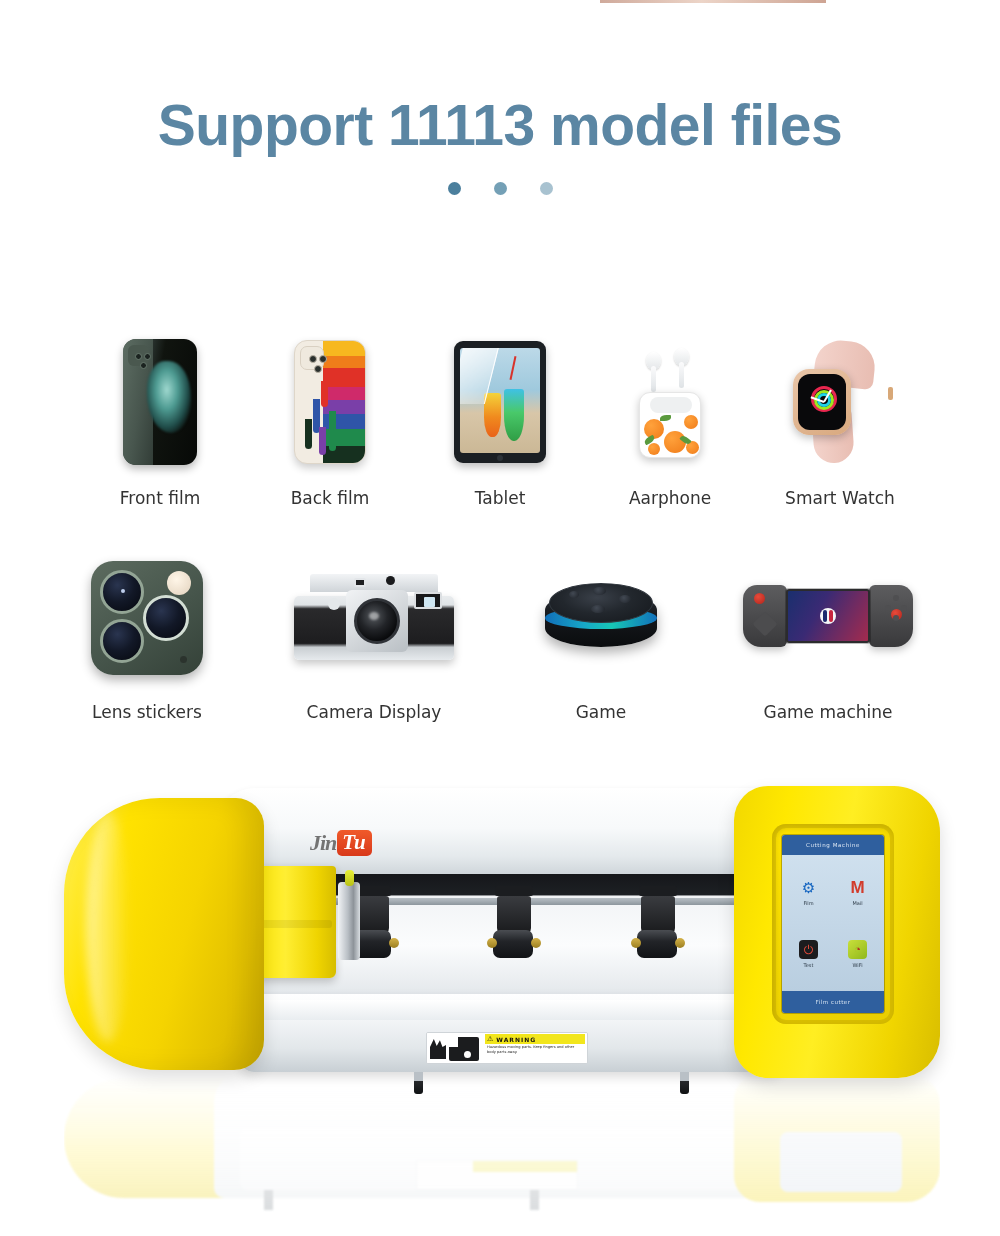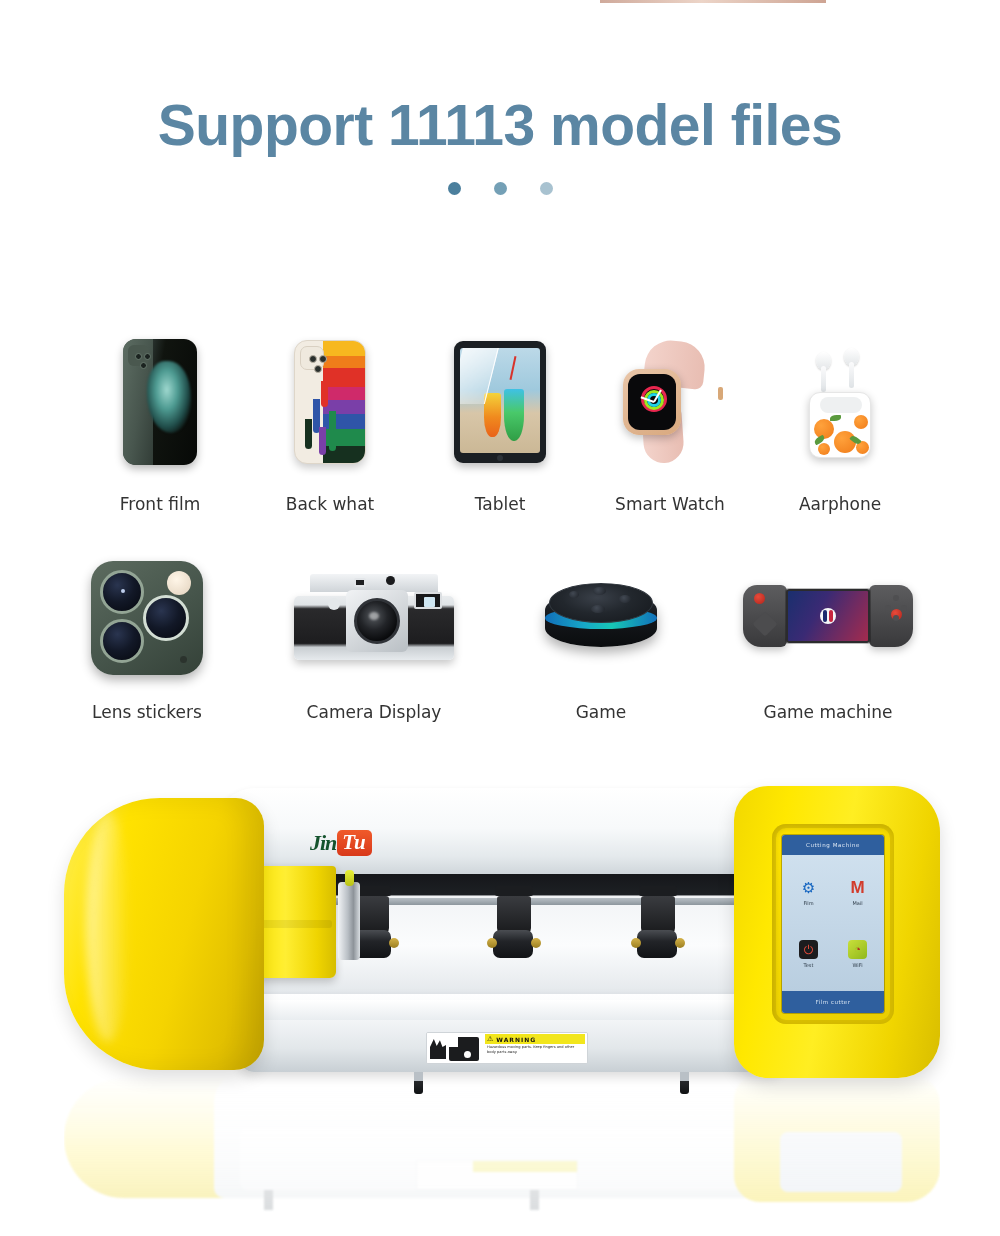--- a/index.html
+++ b/index.html
@@ -80,21 +80,21 @@
   }
   .prod .art {
     height: 140px;
     width: 140px;
     display: flex;
     align-items: center;
     justify-content: center;
     position: relative;
   }
   .prod .cap {
-    margin-top: 22px;
+    margin-top: 16px;
     font-size: 17px;
     color: #333333;
     white-space: nowrap;
     font-family: "DejaVu Sans", sans-serif;
   }
   .row2 .prod .cap { margin-top: 14px; }
 
   
   .phone-front {
     width: 74px; height: 126px; border-radius: 13px;
@@ -500,21 +500,21 @@
     box-shadow: 0 3px 7px rgba(0,0,0,.10);
   }
   .logo {
     position: absolute; left: 96px; top: 42px;
     display: flex; align-items: center; gap: 1px;
     z-index: 6;
   }
   .logo .jin {
     font-family: "Liberation Serif", serif;
     font-style: italic; font-weight: bold; font-size: 22px;
-    color: #14532d; letter-spacing: -1px;
+    color: #737373; letter-spacing: -1px;
   }
   .logo .tu {
     background: linear-gradient(to bottom,#f05a2a,#d8391a);
     color: #ffffff; font-family: "Liberation Serif", serif;
     font-style: italic; font-weight: bold; font-size: 21px;
     padding: 0 7px 1px 5px; border-radius: 5px; letter-spacing: -.5px;
   }
 
   
   .interior {
@@ -717,56 +717,36 @@
         <span class="drip" style="left:34px;top:70px;height:40px;background:#1f8a4c;"></span>
         <span class="drip" style="left:10px;top:78px;height:30px;background:#16301f;"></span>
         <span class="drip" style="left:24px;top:86px;height:28px;background:#7a3fa8;"></span>
         <div class="camsq">
             <span class="lens l1"></span>
             <span class="lens l2"></span>
             <span class="lens l3"></span>
           </div>
       </div>
     </div>
-    <div class="cap">Back what</div>
+    <div class="cap">Back film</div>
   </div>
 
   <div class="prod">
     <div class="art">
       <div class="tablet">
         <div class="scr">
           <span class="drinkA"></span>
           <span class="drinkB"></span>
           <span class="straw"></span>
           <span class="film"></span>
         </div>
         <span class="home"></span>
       </div>
     </div>
     <div class="cap">Tablet</div>
-  </div>
-
-  <div class="prod">
-    <div class="art">
-      <div class="watch">
-        <span class="band bandTop"></span>
-        <span class="band bandBot"></span>
-        <div class="body">
-          <div class="face">
-            <span class="ring r1"></span>
-            <span class="ring r2"></span>
-            <span class="ring r3"></span>
-            <span class="hand" style="transform:rotate(30deg);"></span>
-            <span class="hand" style="transform:rotate(-70deg);"></span>
-          </div>
-        </div>
-        <span class="crown"></span>
-      </div>
-    </div>
-    <div class="cap">Smart Watch</div>
   </div>
 
   <div class="prod">
     <div class="art">
       <div class="airpods">
         <span class="bud" style="left:20px;top:10px;"></span>
         <span class="stem" style="left:25px;top:24px;"></span>
         <span class="bud" style="left:48px;top:6px;"></span>
         <span class="stem" style="left:53px;top:20px;"></span>
         <div class="case">
@@ -776,20 +756,40 @@
           <span class="orange" style="left:44px;top:22px;width:14px;height:14px;"></span>
           <span class="orange" style="left:8px;top:50px;width:12px;height:12px;"></span>
           <span class="orange" style="left:46px;top:48px;width:13px;height:13px;"></span>
           <span class="leaf" style="left:20px;top:22px;"></span>
           <span class="leaf" style="left:40px;top:44px;transform:rotate(40deg);"></span>
           <span class="leaf" style="left:4px;top:44px;transform:rotate(-30deg);"></span>
         </div>
       </div>
     </div>
     <div class="cap">Aarphone</div>
+  </div>
+
+  <div class="prod">
+    <div class="art">
+      <div class="watch">
+        <span class="band bandTop"></span>
+        <span class="band bandBot"></span>
+        <div class="body">
+          <div class="face">
+            <span class="ring r1"></span>
+            <span class="ring r2"></span>
+            <span class="ring r3"></span>
+            <span class="hand" style="transform:rotate(30deg);"></span>
+            <span class="hand" style="transform:rotate(-70deg);"></span>
+          </div>
+        </div>
+        <span class="crown"></span>
+      </div>
+    </div>
+    <div class="cap">Smart Watch</div>
   </div>
 
 </div>
 
 <div class="grid-row row2">
 
   <div class="prod">
     <div class="art">
       <div class="lensmod">
         <span class="big b1">

